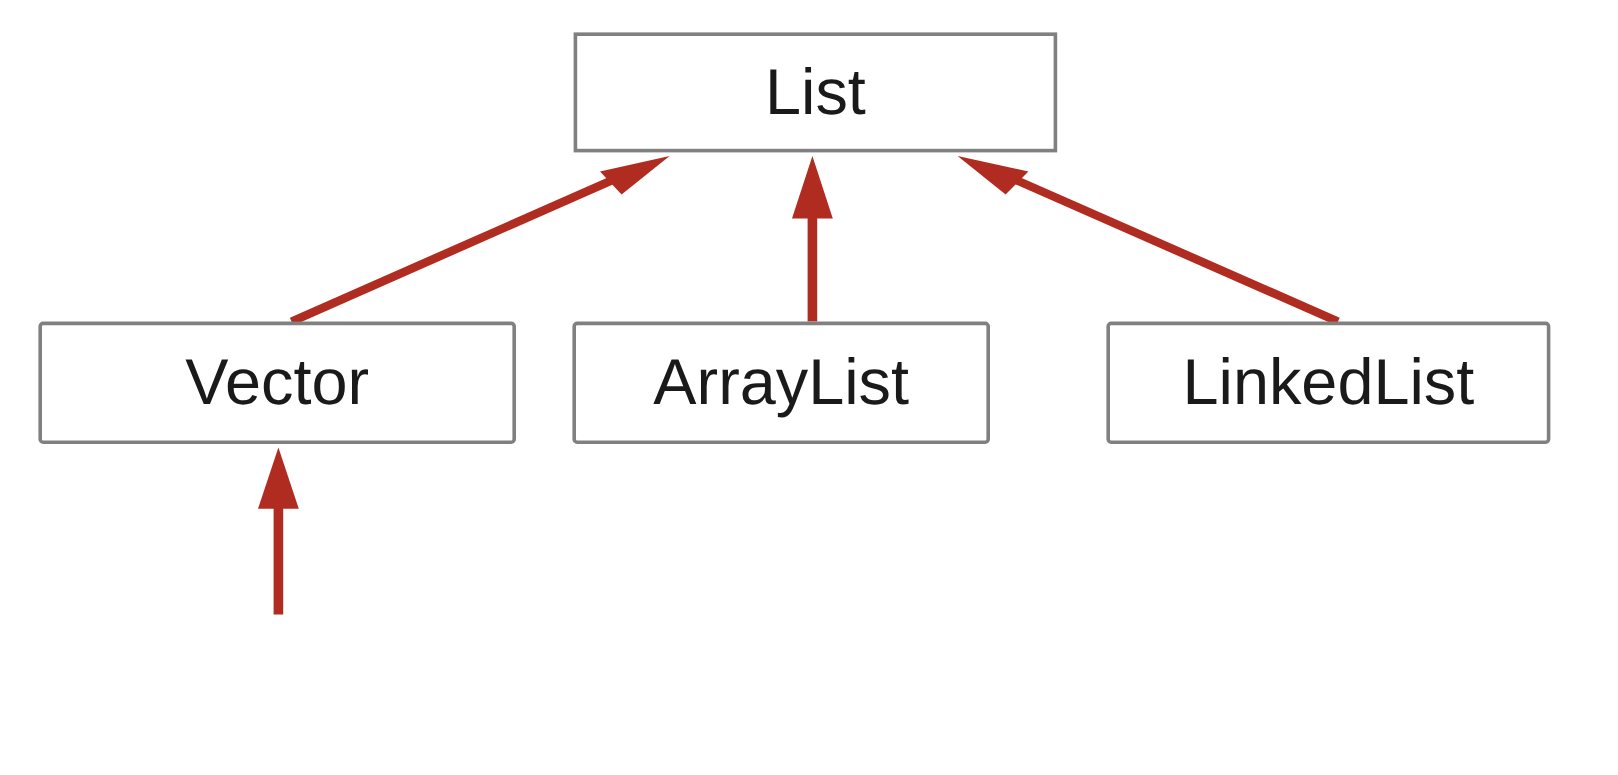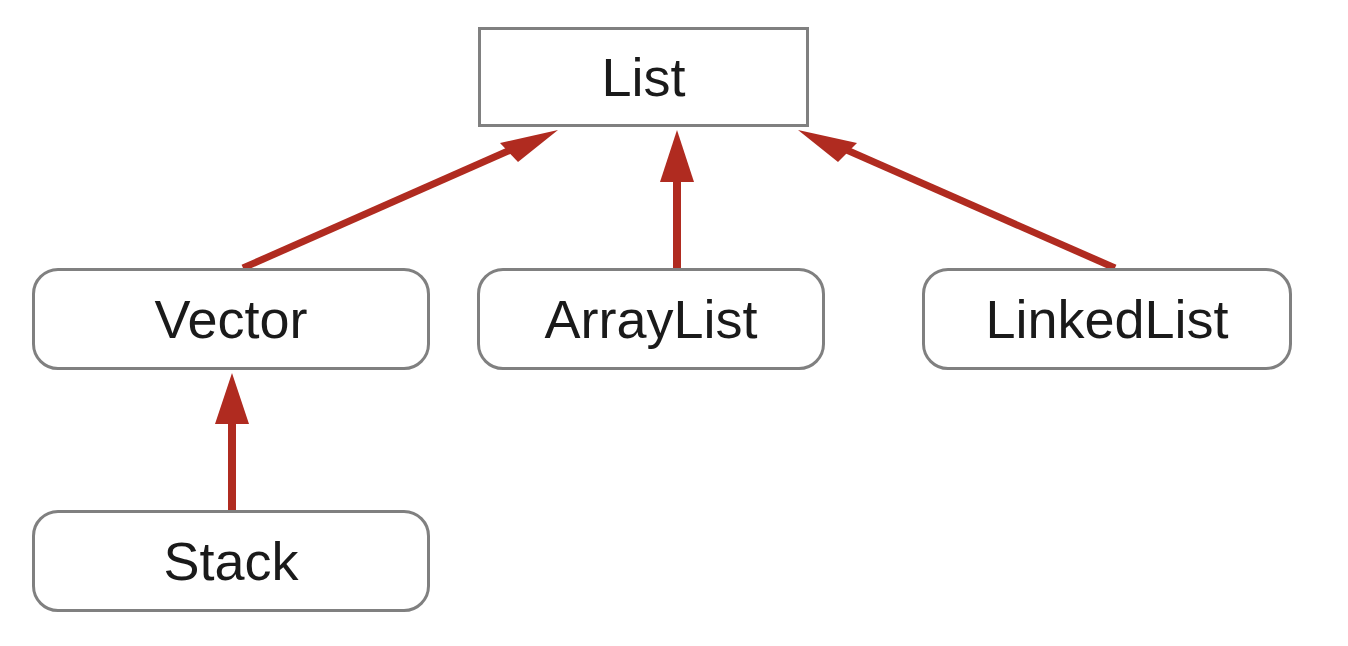--- a/index.html
+++ b/index.html
@@ -40,24 +40,24 @@
     font-weight: 400;
     color: #1a1a1a;
     line-height: 1;
     letter-spacing: 0px;
     white-space: nowrap;
   }
   .node.rect {
     border-radius: 0px;
   }
   .node.rounded {
-    border-radius: 26px;
+    border-radius: 4px;
   }
   
-  #node-list       { left: 478px; top: 27px;  width: 331px; height: 100px; }
+  #node-list       { left: 478px; top: 27px;  width: 403px; height: 100px; }
   #node-vector     { left: 32px;  top: 268px; width: 398px; height: 102px; }
   #node-arraylist  { left: 477px; top: 268px; width: 348px; height: 102px; }
   #node-linkedlist { left: 922px; top: 268px; width: 370px; height: 102px; }
   #node-stack      { left: 32px;  top: 510px; width: 398px; height: 102px; }
 </style>
 </head>
 <body>
 
 <div id="canvas">
 
@@ -93,17 +93,14 @@
   </div>
 
   <div class="node rounded" id="node-arraylist">
     <span class="node-label">ArrayList</span>
   </div>
 
   <div class="node rounded" id="node-linkedlist">
     <span class="node-label">LinkedList</span>
   </div>
 
-  <div class="node rounded" id="node-stack">
-    <span class="node-label">Stack</span>
-  </div>
 
 </div>
 
 </body></html>

